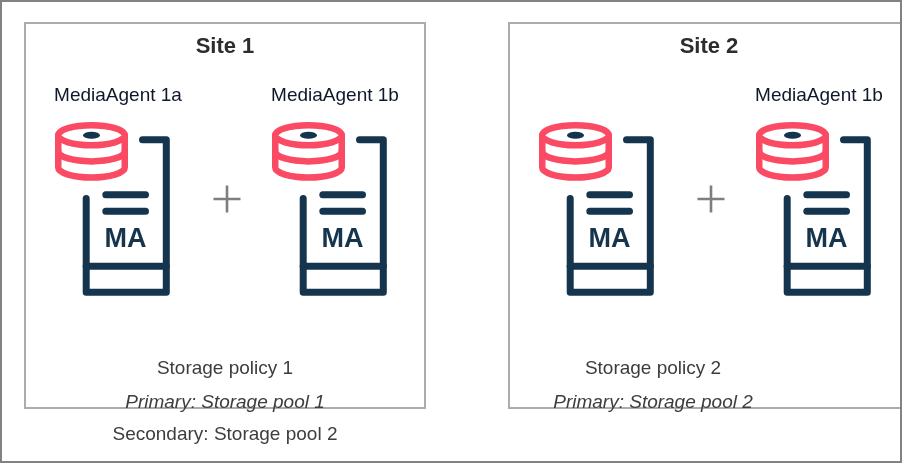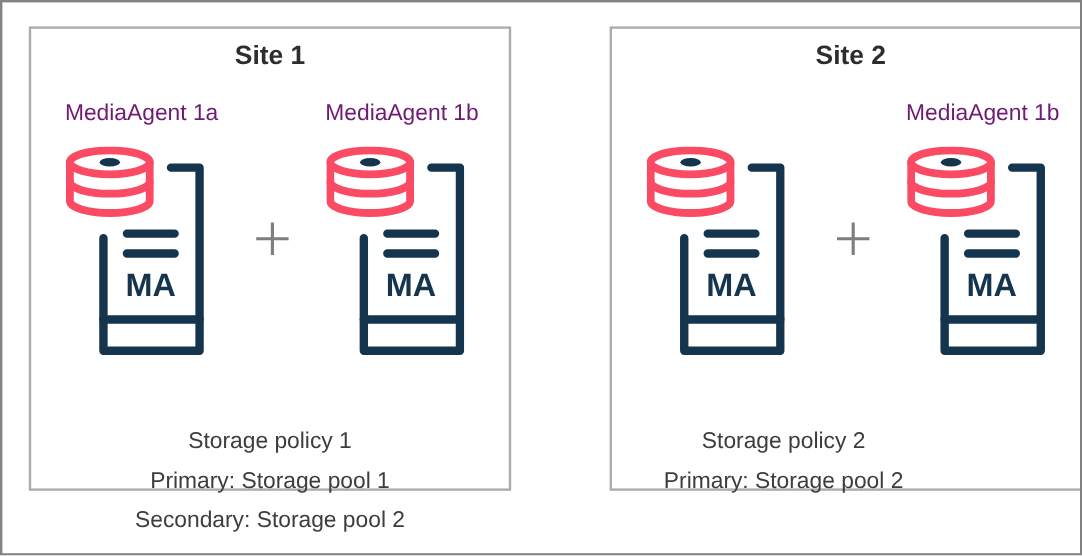--- a/index.html
+++ b/index.html
@@ -29,34 +29,34 @@
   }
   .agent {
     position:absolute; top:60px;
     width:180px; height:215px;
   }
   .agent.a0 { left:2px; }
   .agent.a1 { left:219px; }
   .agent-label {
     position:absolute; top:0; left:0;
     width:100%; text-align:center;
-    font-size:19px; font-weight:400; color:#701a75;
+    font-size:19px; font-weight:400; color:#0f172a;
     line-height:22px;
   }
   .ma-icon { position:absolute; left:27px; top:38px; }
   .plus-icon { position:absolute; left:186px; top:160px; }
   .caption {
     position:absolute; top:345px;
     width:402px; text-align:center;
     color:#3d3d3d; font-size:19px; line-height:22px;
   }
   .caption.s0 { left:22px; }
   .caption.s1 { left:450px; }
   .caption .policy    { margin-top:10px; }
-  .caption .primary   { margin-top:12px; }
+  .caption .primary   { margin-top:12px;font-style:italic; }
   .caption .secondary { margin-top:10px; }
   .srv  { fill:none; stroke:#14354d; stroke-width:7;   stroke-linecap:round; stroke-linejoin:round; }
   .dsk  { fill:none; stroke:#fb4a63; stroke-width:6.5; stroke-linecap:round; stroke-linejoin:round; }
   .dsk-top { fill:#ffffff; stroke:#fb4a63; stroke-width:6.5; }
   .ma-text { fill:#14354d; font-family:"Liberation Sans", sans-serif; font-size:27px; font-weight:700; text-anchor:middle; }
   .plus-stroke { fill:none; stroke:#7e7e7e; stroke-width:2.6; }
 </style>
 </head>
 <body>
 

